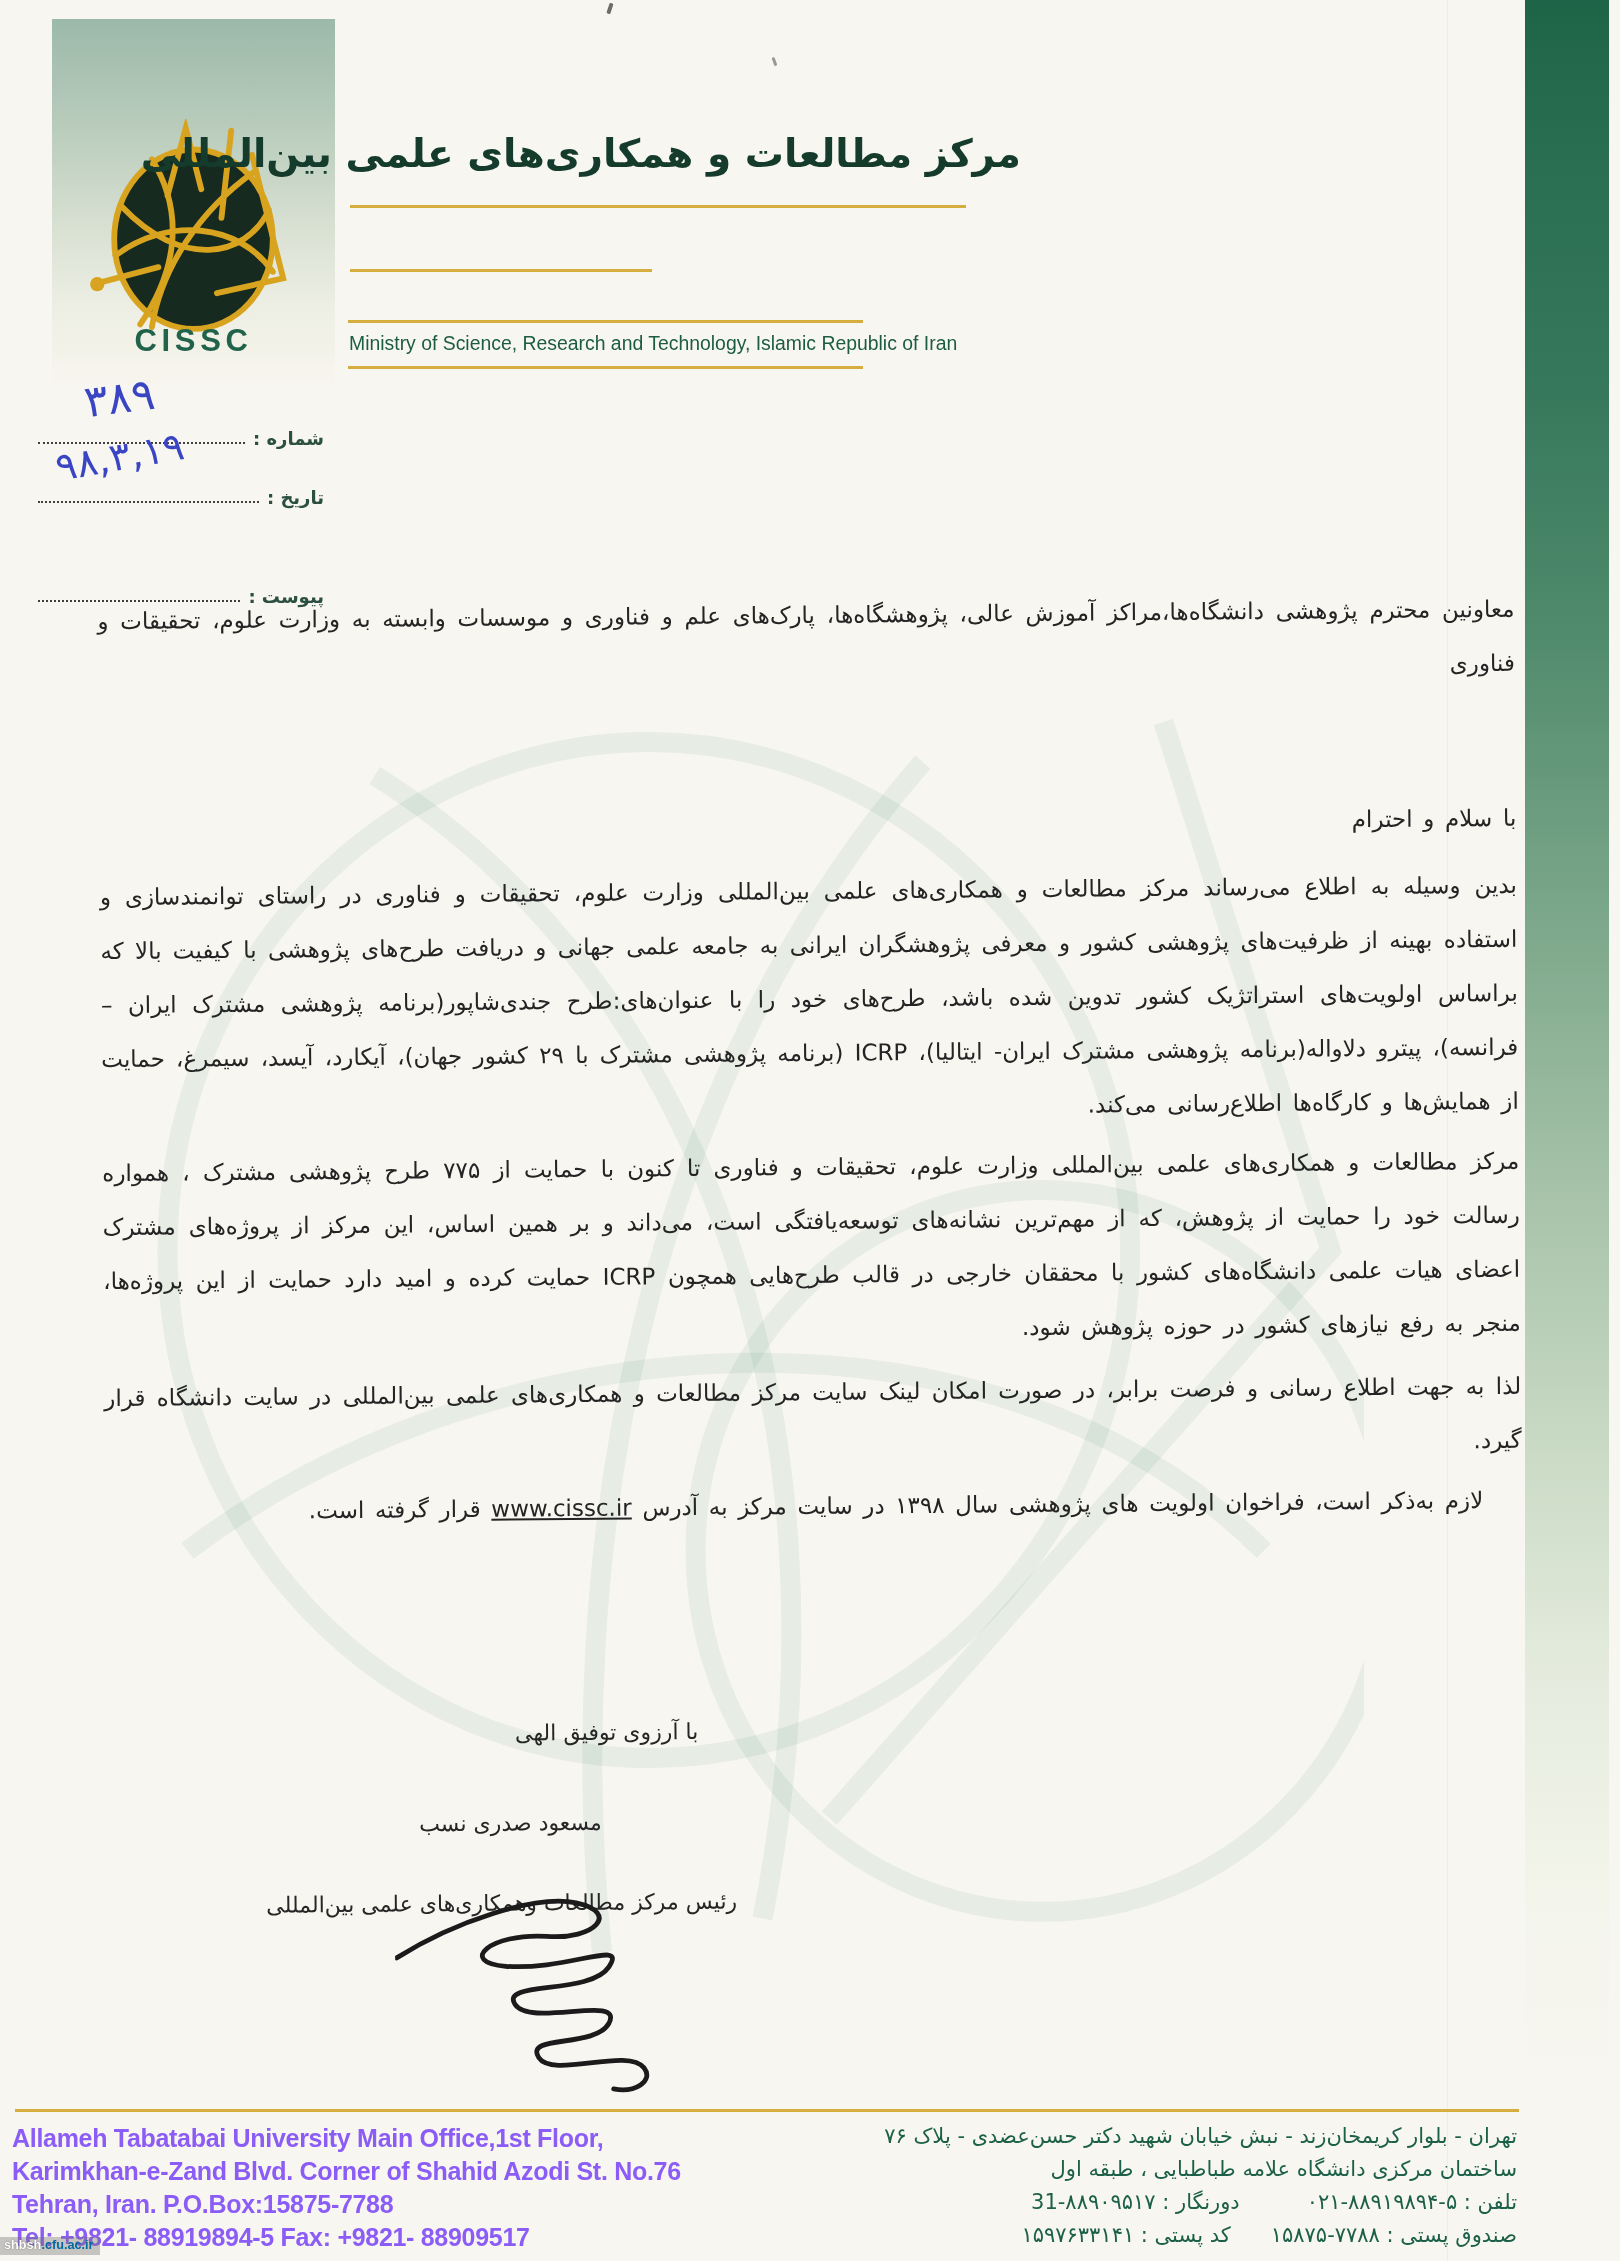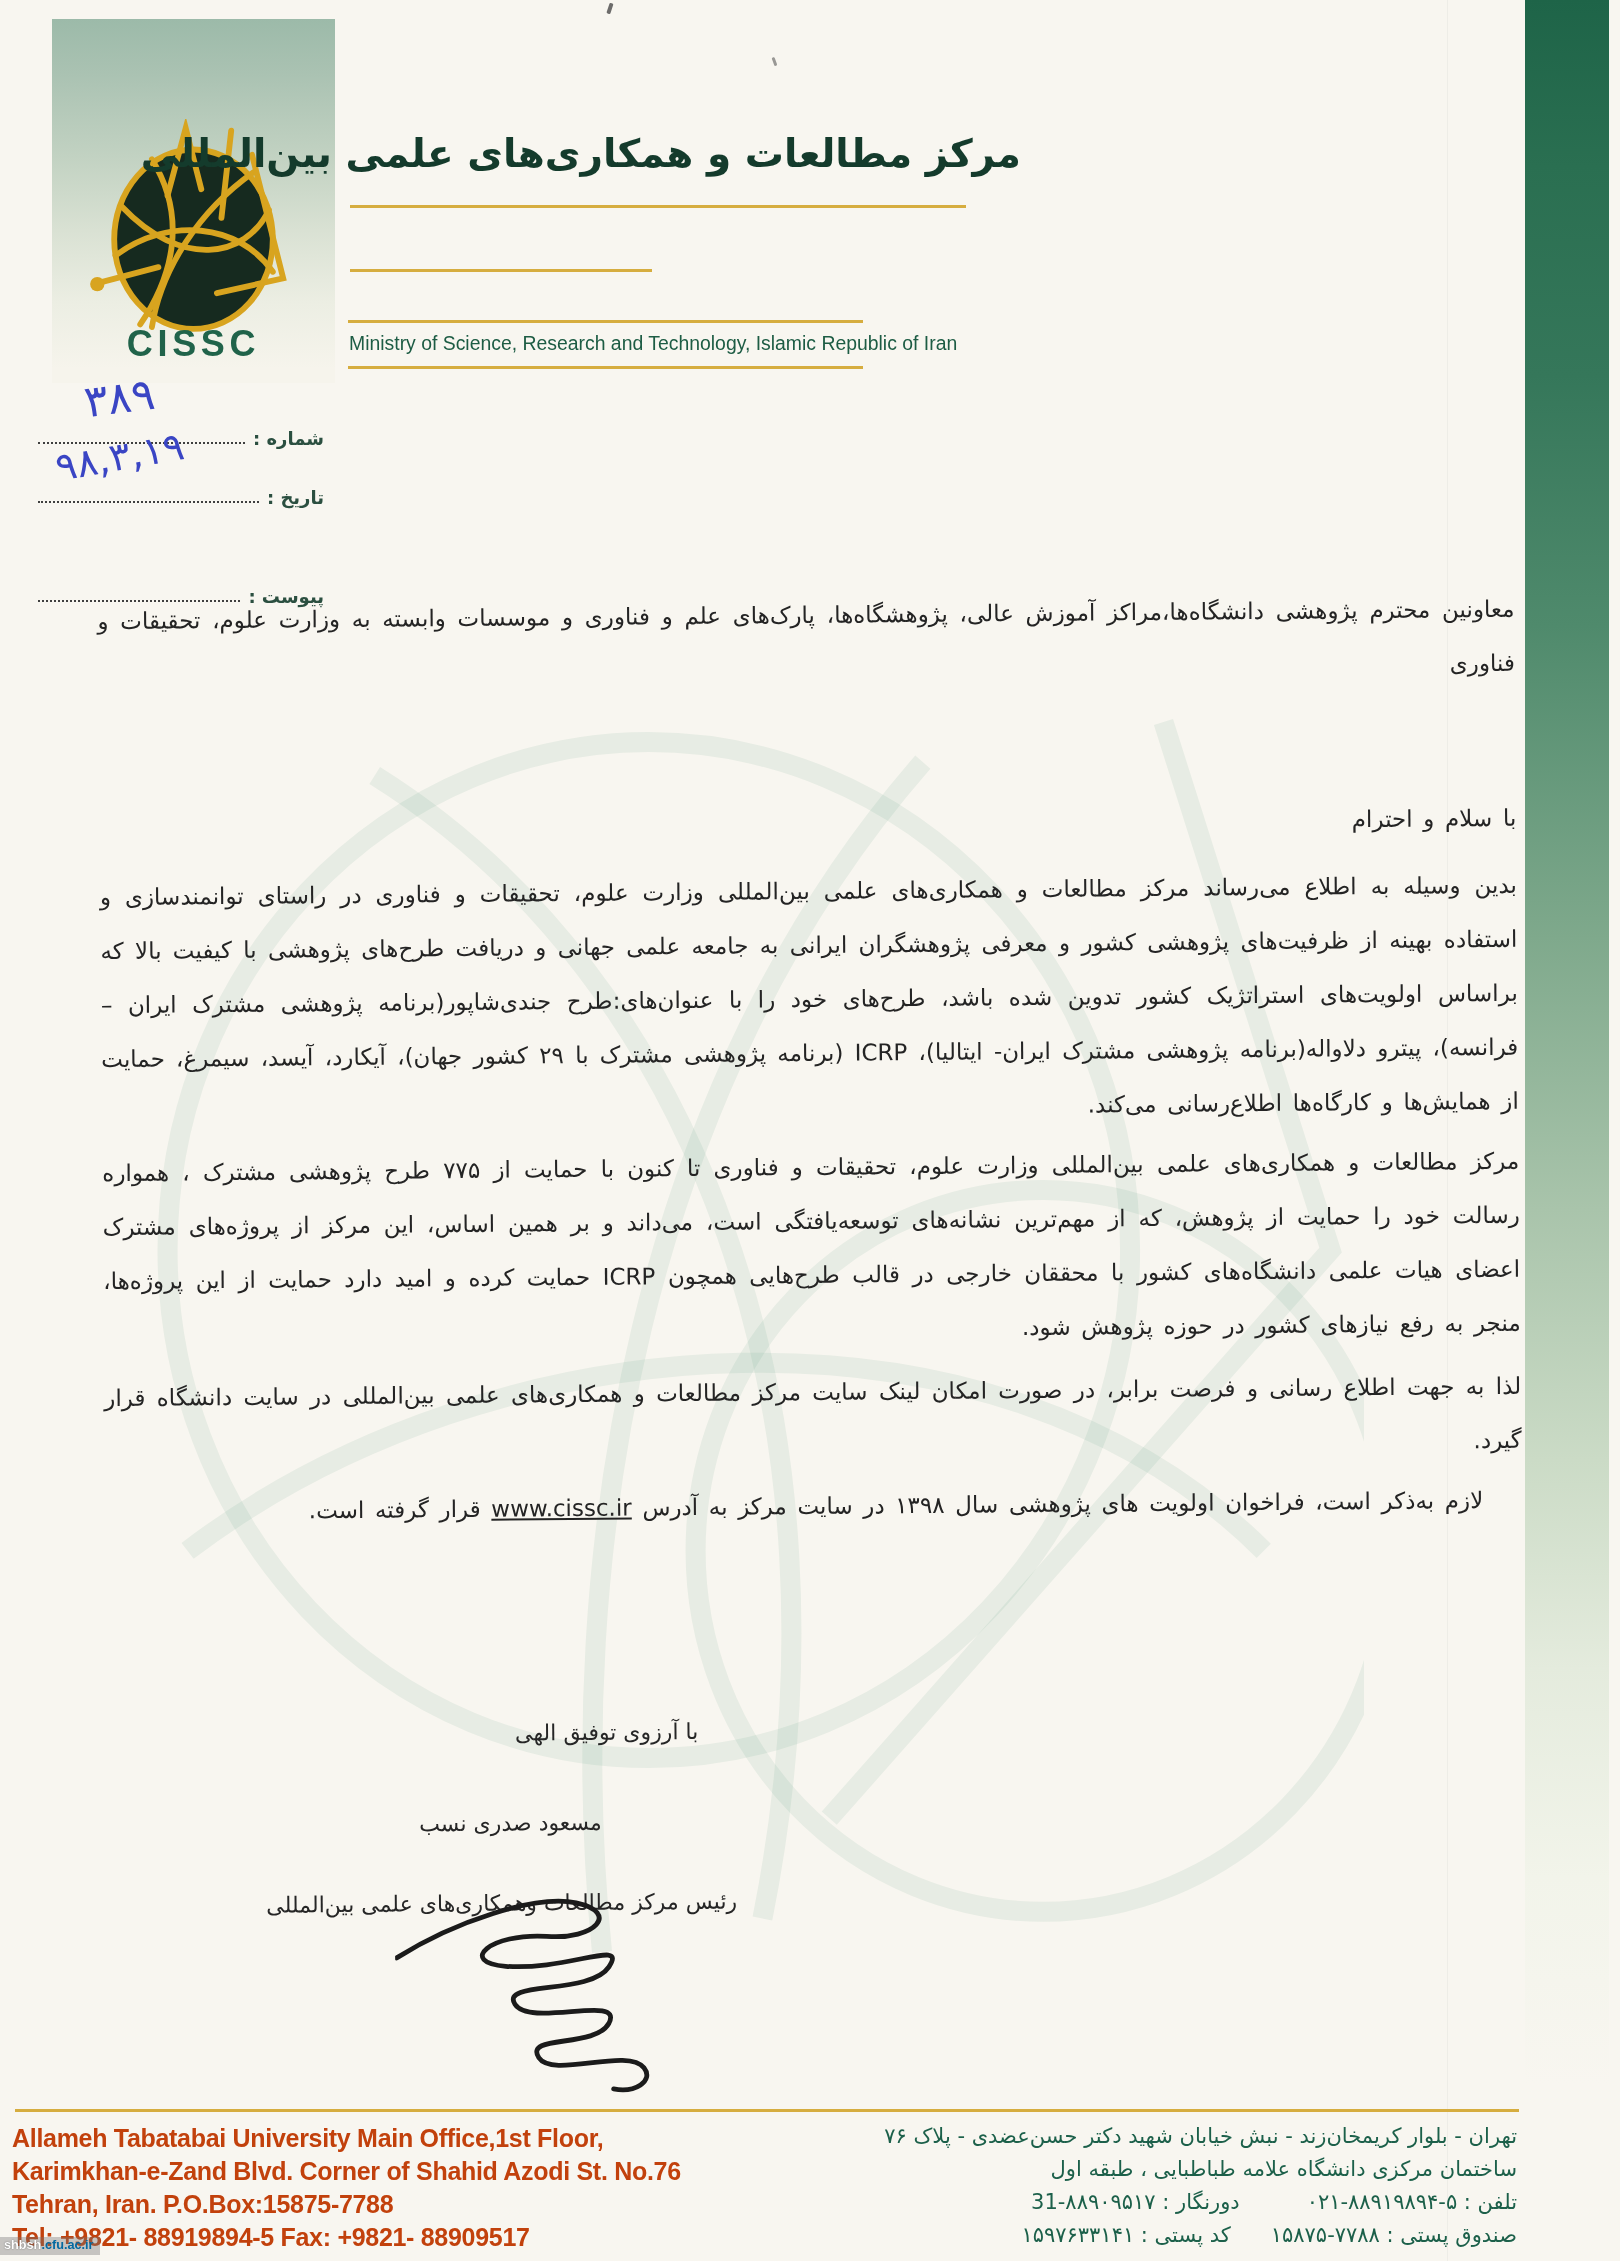--- a/index.html
+++ b/index.html
@@ -16,21 +16,21 @@
   }
   .fold-line{position:absolute;left:1447px;top:0;width:1.3px;height:2261px;background:rgba(60,80,70,.05);}
   
   .logo-box{
     position:absolute;left:52px;top:18.7px;width:283px;height:364px;
     background:linear-gradient(180deg,#9cbaa9 0%,#aac2b2 15%,#c2d2c2 38%,#d9e1d3 58%,#eceee3 78%,#f6f4ec 96%);
   }
   .logo-globe{position:absolute;left:17.4px;top:100px;width:249px;height:221px;}
   .logo-text{
     position:absolute;left:0;top:304px;width:100%;text-align:center;
-    font-size:36px;letter-spacing:4.7px;color:#20634a;font-weight:bold;
+    font-size:31px;letter-spacing:4.7px;color:#20634a;font-weight:bold;
     font-family:"Liberation Sans",sans-serif;
   }
   
   .h-fa-title{position:absolute;left:353px;top:131px;width:668px;font-size:39px;font-weight:bold;color:#143b2c;direction:rtl;text-align:left;white-space:nowrap;}
   .h-fa-sub{position:absolute;left:353px;top:218px;font-size:29px;font-weight:bold;color:#1c5741;direction:rtl;white-space:nowrap;}
   .h-en-title{position:absolute;left:349px;top:283px;font-size:21px;font-weight:bold;color:#0f4231;font-family:"Liberation Sans",sans-serif;white-space:nowrap;}
   .h-en-sub{position:absolute;left:349px;top:332px;font-size:19.4px;color:#1d5c44;font-family:"Liberation Sans",sans-serif;white-space:nowrap;}
   .gold{position:absolute;height:2.7px;background:#d6ad3f;}
   .gl1{left:350px;top:205px;width:616px;}
   .gl2{left:350px;top:269px;width:302px;}
@@ -68,21 +68,21 @@
   .wm-chip{
     position:absolute;left:0;top:2237px;padding:1.3px 6.7px 2.7px 4px;
     background:rgba(115,115,115,.38);font-size:12.7px;font-weight:bold;
     font-family:"Liberation Sans",sans-serif;white-space:nowrap;
   }
   .wm-white{color:#ffffff;text-shadow:0 0 1.3px #555;}
   .wm-red{color:#0369a1;margin-top:16px;}
   
   .footer-rule{left:14.7px;top:2109px;width:1504px;height:3.3px;}
   .f-en{position:absolute;left:12px;top:2122px;font-family:"Liberation Sans",sans-serif;
-        font-size:25px;font-weight:bold;color:#c2410c;line-height:33px;letter-spacing:-0.3px;}
+        font-size:25px;font-weight:bold;color:#8b5cf6;line-height:33px;letter-spacing:-0.3px;}
   .f-fa{position:absolute;right:103px;top:2120px;width:762px;direction:rtl;
         font-size:21px;color:#1c604a;line-height:33px;text-align:right;}
   .f-fa-row{display:flex;direction:rtl;}
   .f-fa-row.tel{gap:67px;}
   .f-fa-row.box{gap:40px;}
   
   .speck{position:absolute;background:#4a4a4a;border-radius:1.3px;}
   .sp1{left:608px;top:2.7px;width:4px;height:10.7px;transform:rotate(18deg);opacity:.8;}
   .sp2{left:773px;top:57px;width:3.3px;height:9.4px;transform:rotate(-20deg);opacity:.55;}
 </style>

